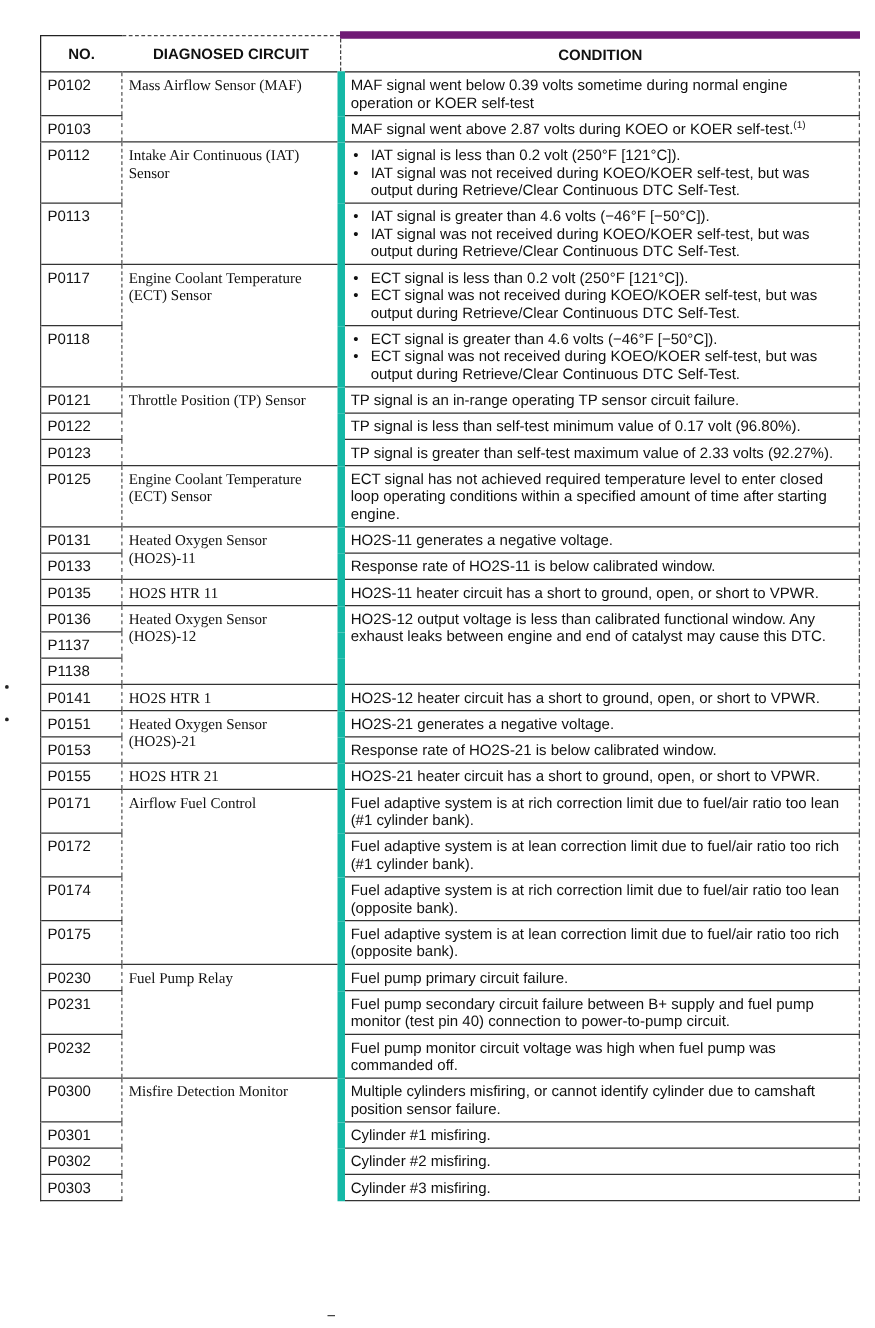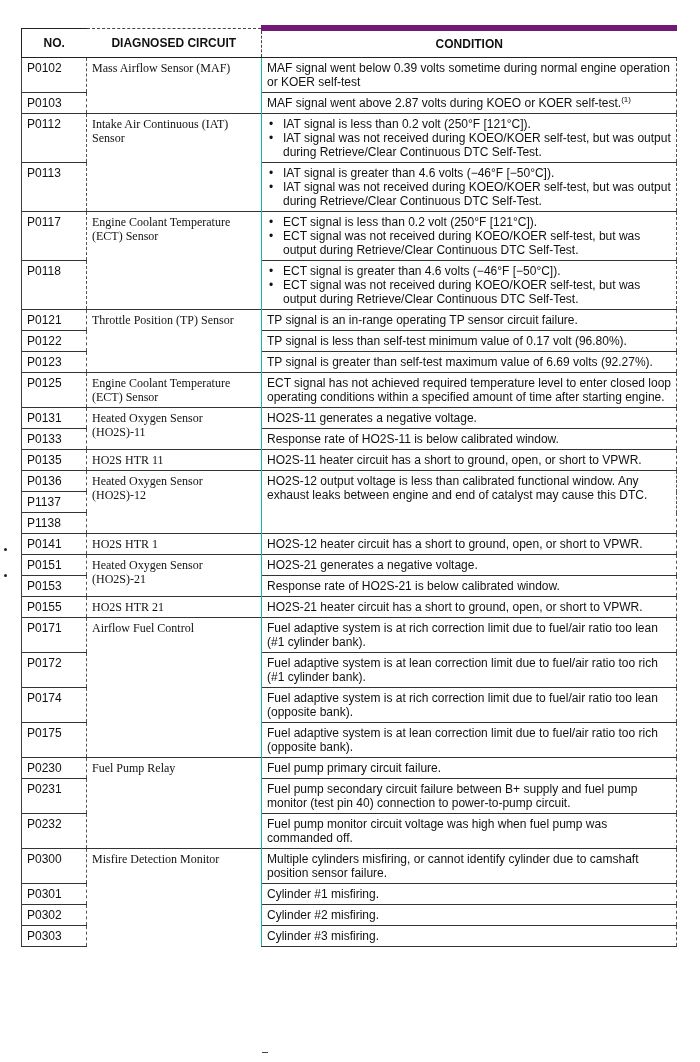--- a/index.html
+++ b/index.html
@@ -1,41 +1,41 @@
 <!DOCTYPE html>
 <html><head>
 <meta charset="utf-8">
 <style>
   html, body { margin: 0; padding: 0; background: #ffffff; }
   body {
     width: 700px; height: 1062px; position: relative; overflow: hidden;
     font-family: "Liberation Sans", sans-serif; color: #111;
   }
   table.dtc {
-    position: absolute; left: 21px; top: 25px; width: 655px;
+    position: absolute; left: 32px; top: 25px; width: 655px;
     border-collapse: collapse; table-layout: fixed;
     font-size: 12px; line-height: 14px;
   }
   table.dtc col.c1 { width: 65px; }
   table.dtc col.c2 { width: 175px; }
   table.dtc col.c3 { width: 415px; }
   table.dtc th {
     font-weight: bold; font-size: 12px; text-align: center;
     padding: 6px 4px 6px 4px; border-bottom: 1px solid #222;
   }
   table.dtc th.h1 { border-left: 1px solid #222; border-top: 1px solid #222; }
   table.dtc th.h2 { border-top: 1px dashed #444; }
   table.dtc th.h3 { border-left: 1px dashed #444; border-top: 6px solid #701a75; }
   table.dtc td {
     vertical-align: top; padding: 3px 5px 3px 5px;
     border-top: 1px solid #333;
   }
   td.no { border-left: 1px solid #404040; padding-left: 12px; }
   td.circ { border-left: 1px dashed #555; padding-left: 6px; font-family: Liberation Serif, serif; }
-  td.cond { border-left: 1px solid #14b8a6; border-right: 1px dashed #555; }
+  td.cond { border-left: 6px solid #14b8a6; border-right: 1px dashed #555; }
   td.cond ul { margin: 0; padding-left: 16px; list-style: none; }
   td.cond ul li { position: relative; }
   td.cond ul li::before {
     content: "\2022"; position: absolute; left: -14px; top: 0;
   }
   sup { font-size: 8px; line-height: 0; }
   .margin-dot {
     position: absolute; left: 4px; width: 3px; height: 3px; background: #222; border-radius: 50%;
   }
   .foot-mark { position: absolute; left: 262px; top: 1052px; width: 6px; height: 1px; background: #444; }
@@ -109,21 +109,21 @@
         <td class="no">P0121</td>
         <td class="circ" rowspan="3">Throttle Position (TP) Sensor</td>
         <td class="cond"><span>TP signal is an in-range operating TP sensor circuit failure.</span></td>
       </tr>
       <tr>
         <td class="no">P0122</td>
         <td class="cond"><span>TP signal is less than self-test minimum value of 0.17 volt (96.80%).</span></td>
       </tr>
       <tr>
         <td class="no">P0123</td>
-        <td class="cond"><span>TP signal is greater than self-test maximum value of 6.69 volts (92.27%).</span></td>
+        <td class="cond"><span>TP signal is greater than self-test maximum value of 2.33 volts (92.27%).</span></td>
       </tr>
       <tr>
         <td class="no">P0125</td>
         <td class="circ" rowspan="1">Engine Coolant Temperature (ECT) Sensor</td>
         <td class="cond"><span>ECT signal has not achieved required temperature level to enter closed loop operating conditions within a specified amount of time after starting engine.</span></td>
       </tr>
       <tr>
         <td class="no">P0131</td>
         <td class="circ" rowspan="2">Heated Oxygen Sensor (HO2S)-11</td>
         <td class="cond"><span>HO2S-11 generates a negative voltage.</span></td>

